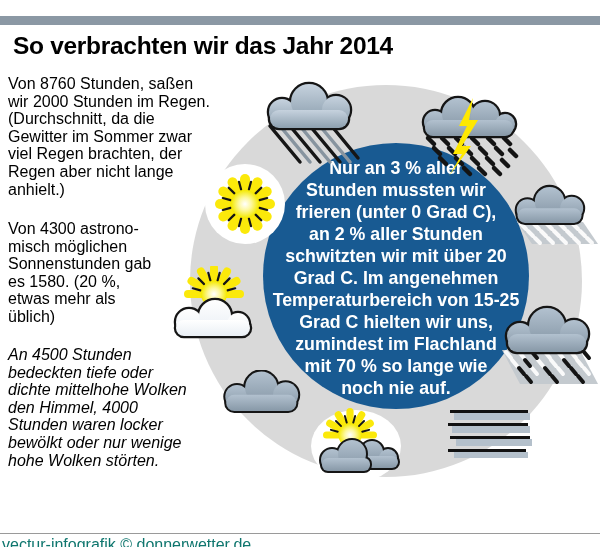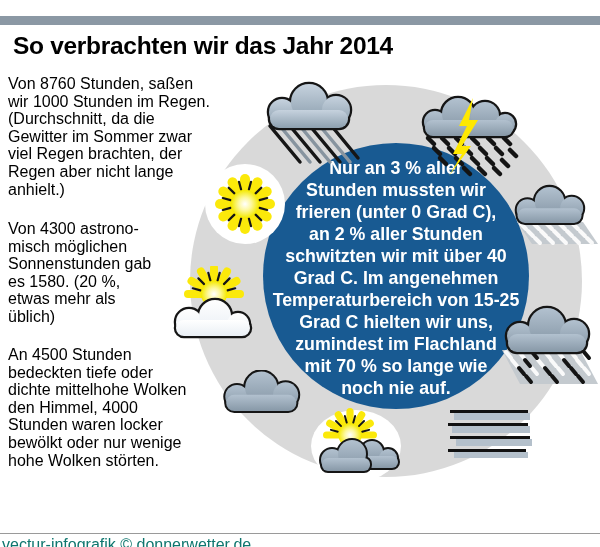--- a/index.html
+++ b/index.html
@@ -3,21 +3,21 @@
 <meta charset="utf-8">
 <style>
   html,body{margin:0;padding:0;background:#ffffff;}
   #stage{position:relative;width:600px;height:547px;background:#ffffff;overflow:hidden;
          font-family:"Liberation Sans","DejaVu Sans",sans-serif;color:#000;margin-top:16px;}
   .topbar{position:absolute;left:0;top:0;width:600px;height:9px;background:#8b98a4;}
   .title{position:absolute;left:13px;top:16px;font-size:24.5px;font-weight:bold;letter-spacing:-0.3px;}
   .para{position:absolute;left:8px;width:240px;font-size:16px;line-height:17.6px;white-space:pre-line;}
   .p1{top:59px;}
   .p2{top:204px;}
-  .p3{top:330px;}
+  .p3{top:330px;font-style:italic;}
   .ring{position:absolute;left:190px;top:69px;width:392px;height:392px;border-radius:50%;background:#d9d9d9;}
   .bluecircle{position:absolute;left:263px;top:127px;width:266px;height:266px;border-radius:50%;background:#185a92;}
   .bluetext{position:absolute;left:259px;top:141px;width:274px;text-align:center;color:#ffffff;
             font-weight:bold;font-size:17.8px;line-height:22px;white-space:pre-line;}
   .summary{position:absolute;left:8px;top:477px;width:584px;font-size:16.5px;line-height:19.5px;white-space:pre-line;}
   .footline{position:absolute;left:0;top:517px;width:600px;height:0;border-top:1px solid #9a9a9a;}
   .credit{position:absolute;left:2px;top:520px;font-size:16px;color:#0f766e;}
   .darkbar{position:absolute;left:0;top:537px;width:600px;height:3px;background:#1c1c1c;}
   .icon{position:absolute;}
 </style>
@@ -116,21 +116,21 @@
         </g>
         <circle cx="0" cy="0" r="14" fill="url(#sg)"></circle>
       </g>
     </defs>
   </svg>
 
   <div class="topbar"></div>
   <div class="title">So verbrachten wir das Jahr 2014</div>
 
   <div class="para p1">Von 8760 Stunden, saßen
-wir 1000 Stunden im Regen.
+wir 2000 Stunden im Regen.
 (Durchschnitt, da die
 Gewitter im Sommer zwar
 viel Regen brachten, der
 Regen aber nicht lange
 anhielt.)</div>
   <div class="para p2">Von 4300 astrono-
 misch möglichen
 Sonnenstunden gab
 es 1580. (20 %,
 etwas mehr als
@@ -142,21 +142,21 @@
 Stunden waren locker
 bewölkt oder nur wenige
 hohe Wolken störten.</div>
 
   <div class="ring"></div>
   <div class="bluecircle"></div>
   <div class="bluetext">Nur an 3 % aller
 Stunden mussten wir
 frieren (unter 0 Grad C),
 an 2 % aller Stunden
-schwitzten wir mit über 40
+schwitzten wir mit über 20
 Grad C. Im angenehmen
 Temperaturbereich von 15-25
 Grad C hielten wir uns,
 zumindest im Flachland
 mit 70 % so lange wie
 noch nie auf.</div>
 
   <svg class="icon" style="left:256px;top:58px" width="110" height="92" viewBox="0 0 110 92">
     <g stroke="#1b5b93" stroke-width="0"></g>
     <g stroke="#87949f" stroke-width="3.5" stroke-linecap="round">

